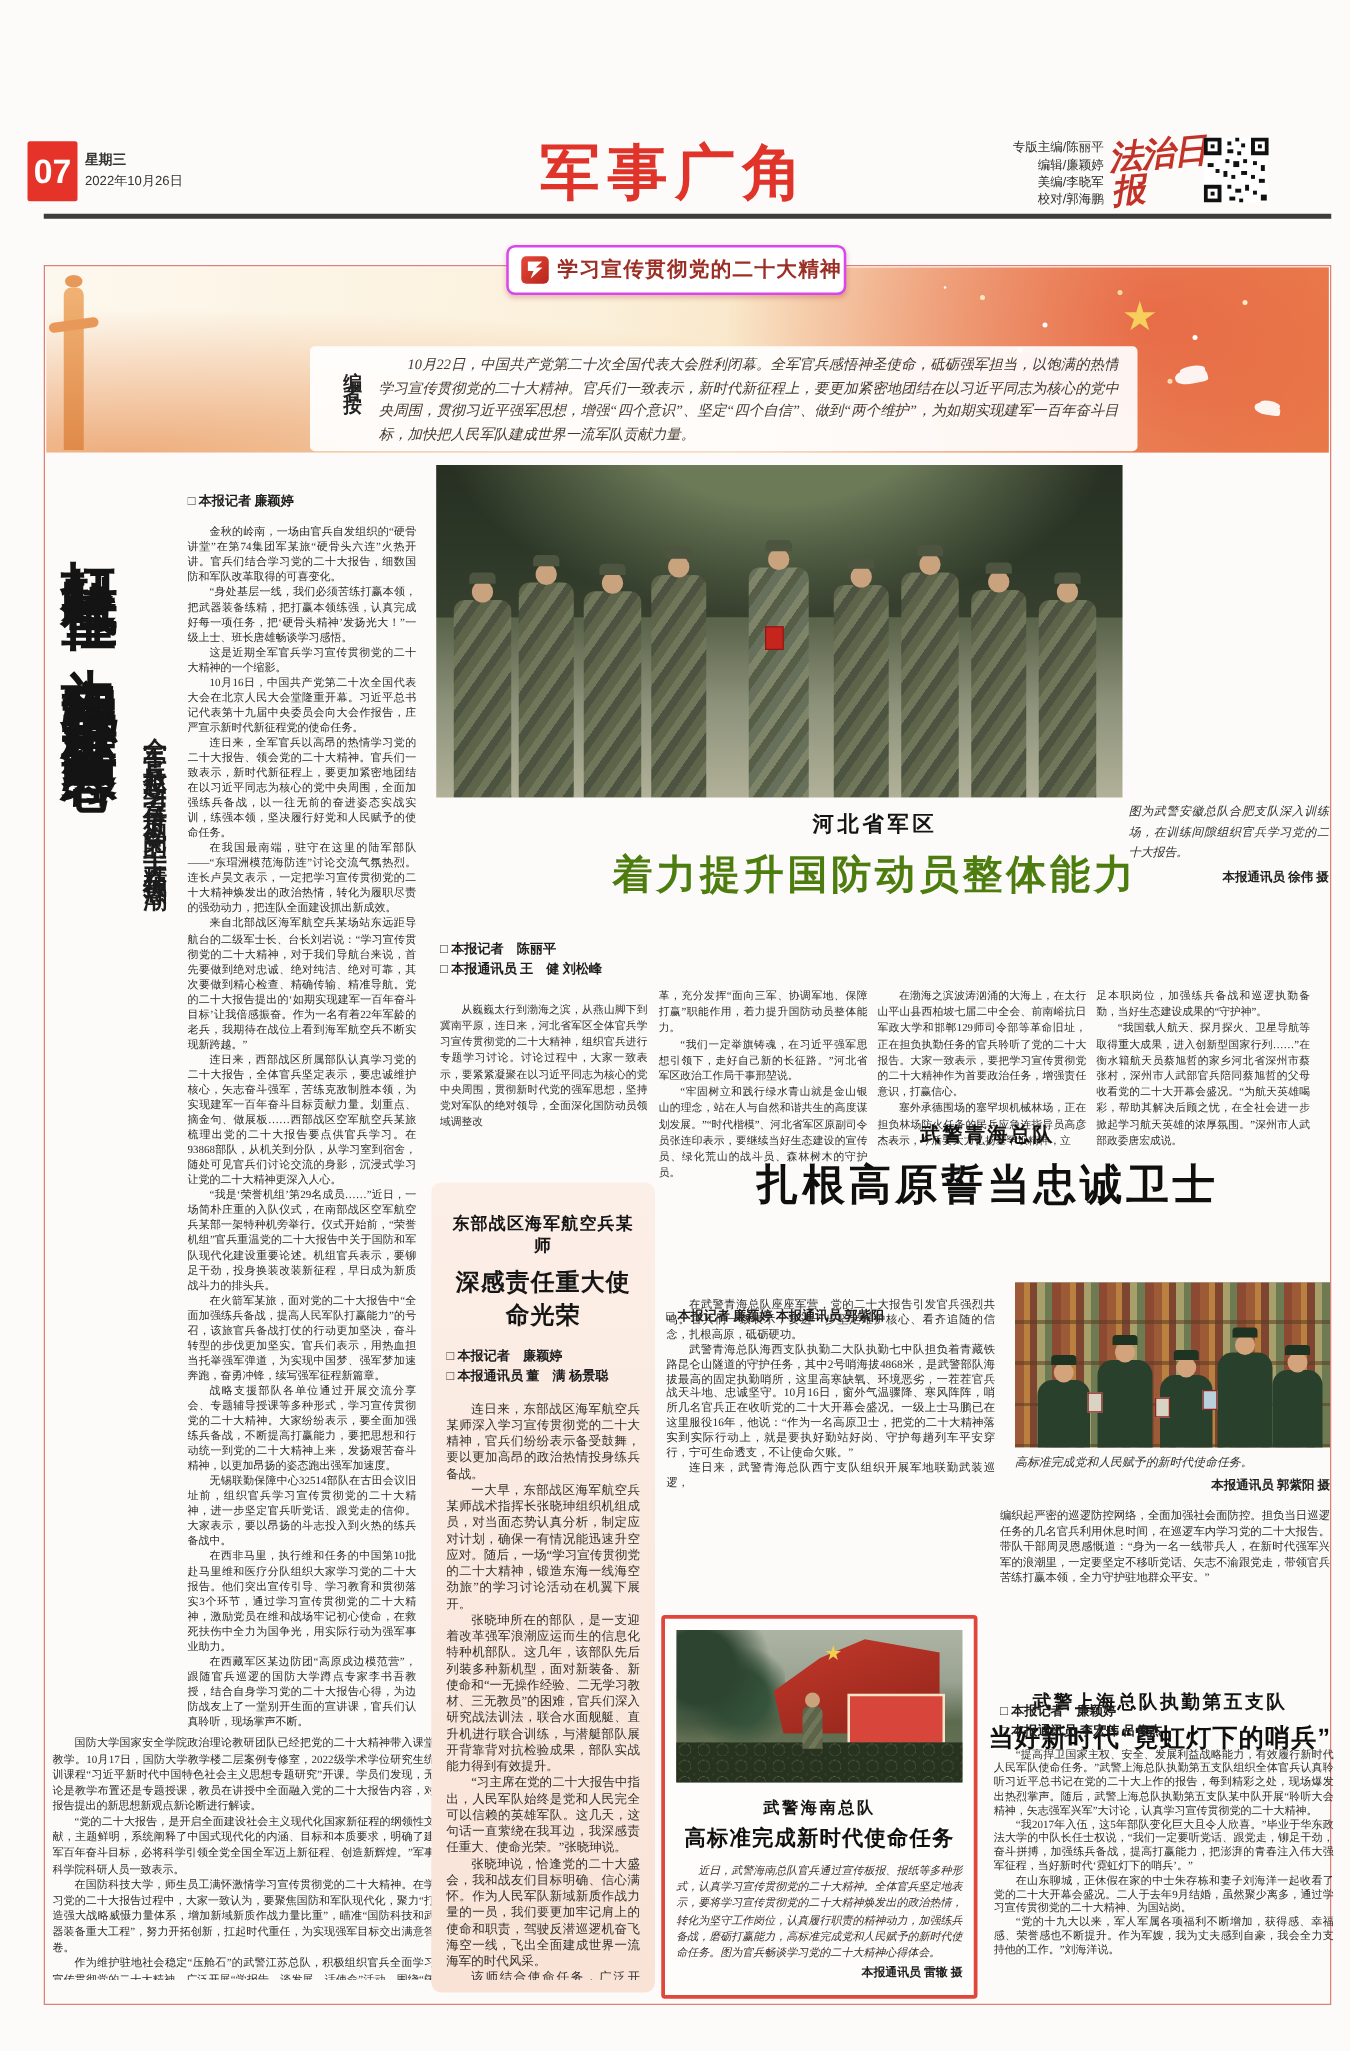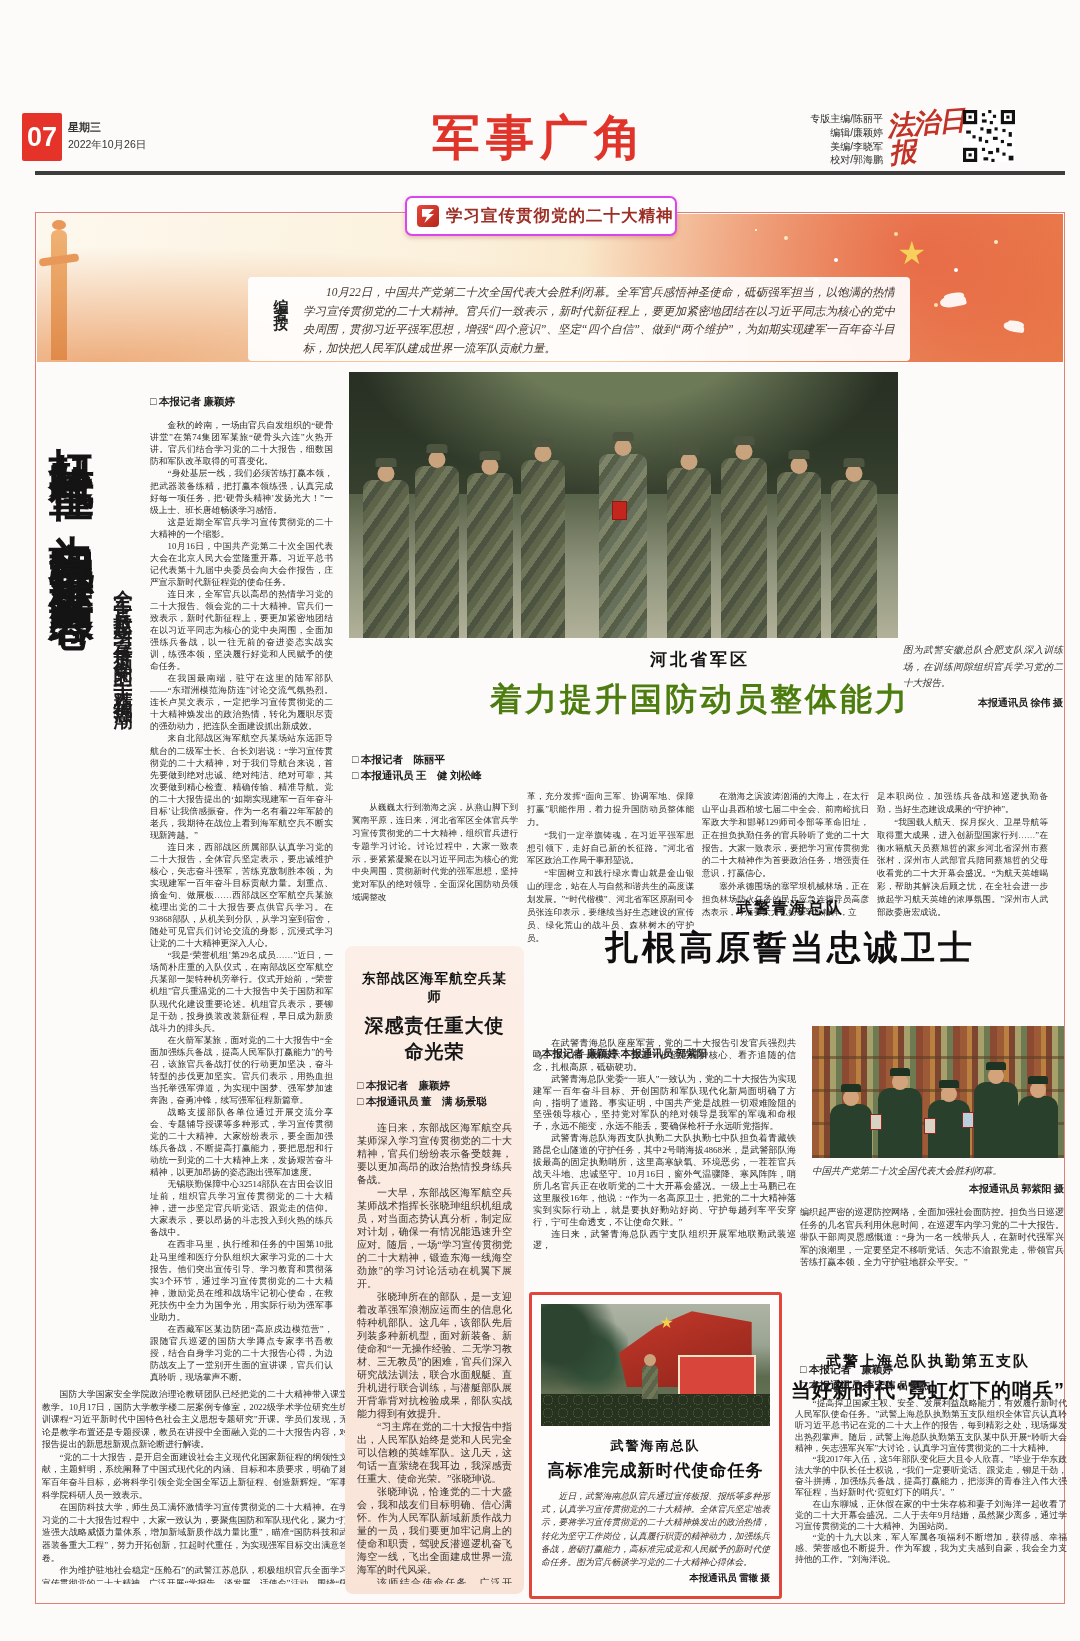--- a/index.html
+++ b/index.html
@@ -338,36 +338,35 @@
     </div>
   </div>
 
   <div class="abs qh-head">
     <div class="kicker">武警青海总队</div>
     <div class="title">扎根高原誓当忠诚卫士</div>
   </div>
   <div class="abs qh-byline byline">□ 本报记者 廉颖婷 本报通讯员 郭紫阳</div>
   <div class="abs qh-col hidden-overflow">
       <p>在武警青海总队座座军营，党的二十大报告引发官兵强烈共鸣。官兵们一致表示，要进一步坚定维护核心、看齐追随的信念，扎根高原，砥砺硬功。</p>
-      <p>武警青海总队党委“一班人”一致认为，党的二十大报告为实现建军一百年奋斗目标、开创国防和军队现代化新局面明确了方向，指明了道路。事实证明，中国共产党是战胜一切艰难险阻的坚强领导核心，坚持党对军队的绝对领导是我军的军魂和命根子，永远不能变，永远不能丢，要确保枪杆子永远听党指挥。</p>
       <p>武警青海总队海西支队执勤二大队执勤七中队担负着青藏铁路昆仑山隧道的守护任务，其中2号哨海拔4868米，是武警部队海拔最高的固定执勤哨所，这里高寒缺氧、环境恶劣，一茬茬官兵战天斗地、忠诚坚守。10月16日，窗外气温骤降、寒风阵阵，哨所几名官兵正在收听党的二十大开幕会盛况。一级上士马鹏已在这里服役16年，他说：“作为一名高原卫士，把党的二十大精神落实到实际行动上，就是要执好勤站好岗、守护每趟列车平安穿行，宁可生命透支，不让使命欠账。”</p>
       <p>连日来，武警青海总队西宁支队组织开展军地联勤武装巡逻，</p>
     </div>
   <div class="abs qh-photo">
     <div class="uni" style="left:18px;width:42px;height:62px;"></div>
     <div class="uni" style="left:66px;width:44px;height:78px;"></div>
     <div class="uni" style="left:116px;width:42px;height:66px;"></div>
     <div class="uni" style="left:162px;width:44px;height:84px;"></div>
     <div class="uni" style="left:206px;width:40px;height:70px;"></div>
     <div class="qh-book" style="left:58px;bottom:28px;"></div>
     <div class="qh-book" style="left:112px;bottom:24px;"></div>
     <div class="qh-book" style="left:150px;bottom:30px;background:#b9d0dd;"></div>
   </div>
   <div class="abs qh-caption">
-    <span>中国共产党第二十次全国代表大会胜利闭幕。</span>
+    <span>高标准完成党和人民赋予的新时代使命任务。</span>
     <div class="credit-line">本报通讯员 郭紫阳 摄</div>
   </div>
   <div class="abs hn-box">
     <div class="hn-photo">
       <div class="hn-trees"></div>
       <div class="hn-monu"></div>
       <div class="hn-star"></div>
       <div class="hn-board"></div>
       <div class="hn-crowd"></div>
       <div class="hn-speaker"></div>

